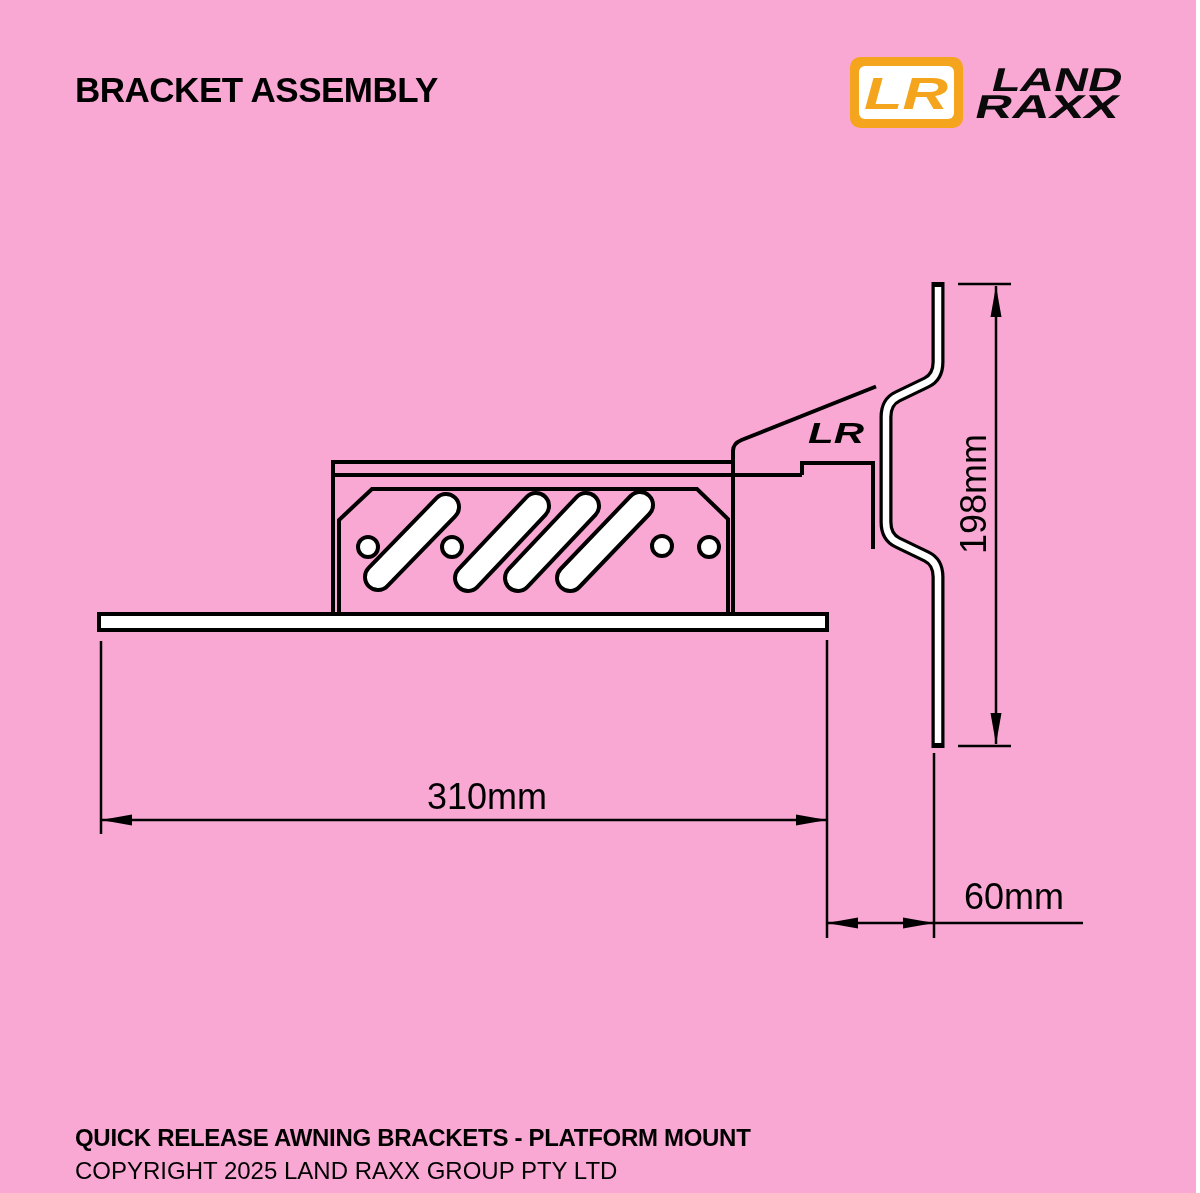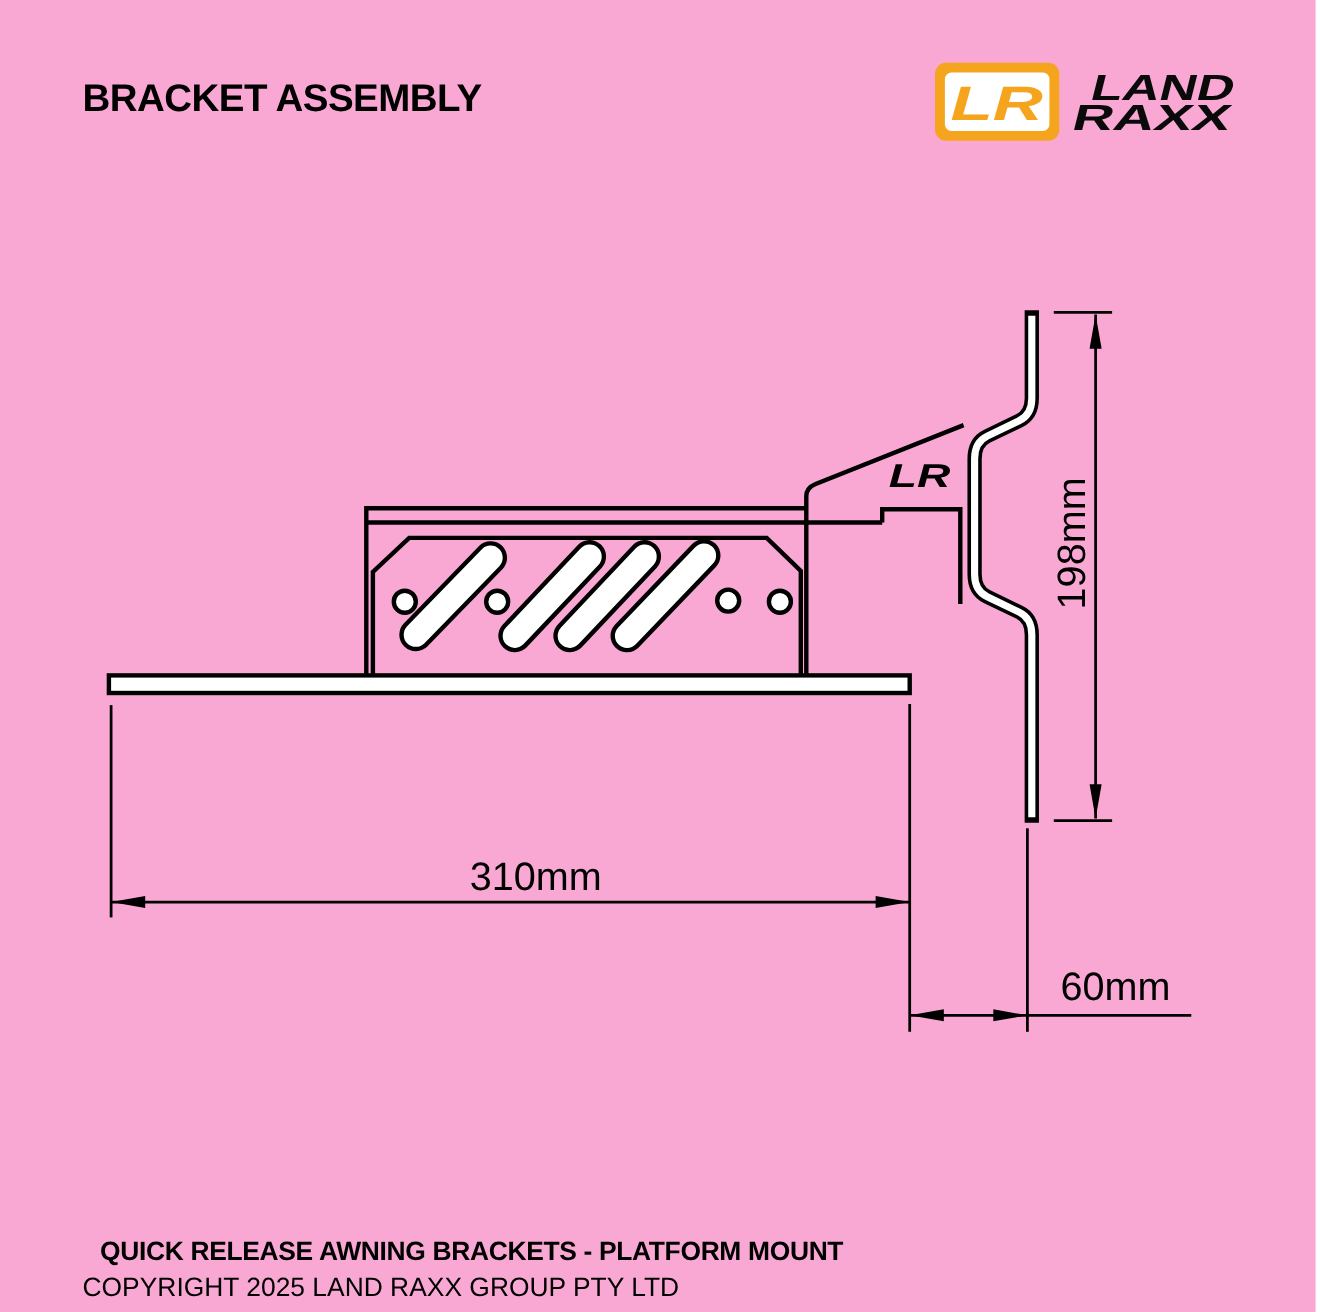--- a/index.html
+++ b/index.html
@@ -1,20 +1,20 @@
 <!DOCTYPE html>
 <html><head>
 <meta charset="utf-8">
 <style>
   html,body{margin:0;padding:0;background:#fff;}
   #page{position:relative;width:1196px;height:1193px;background:#f9a8d4;overflow:hidden;
         font-family:"Liberation Sans", sans-serif;color:#000;}
   .abs{position:absolute;}
   #title{left:75px;top:70px;font-size:35px;font-weight:bold;letter-spacing:-0.5px;}
-  #footer1{left:75px;top:1124px;font-size:24px;font-weight:bold;letter-spacing:-0.3px;margin-left:16px;}
+  #footer1{left:75px;top:1124px;font-size:24px;font-weight:bold;letter-spacing:-0.3px;}
   #footer2{left:75px;top:1157px;font-size:24px;font-weight:normal;}
   svg text{font-family:"Liberation Sans", sans-serif;}
 </style>
 </head>
 <body>
 
 <div id="page">
 
   <div id="title" class="abs">BRACKET ASSEMBLY</div>
 

